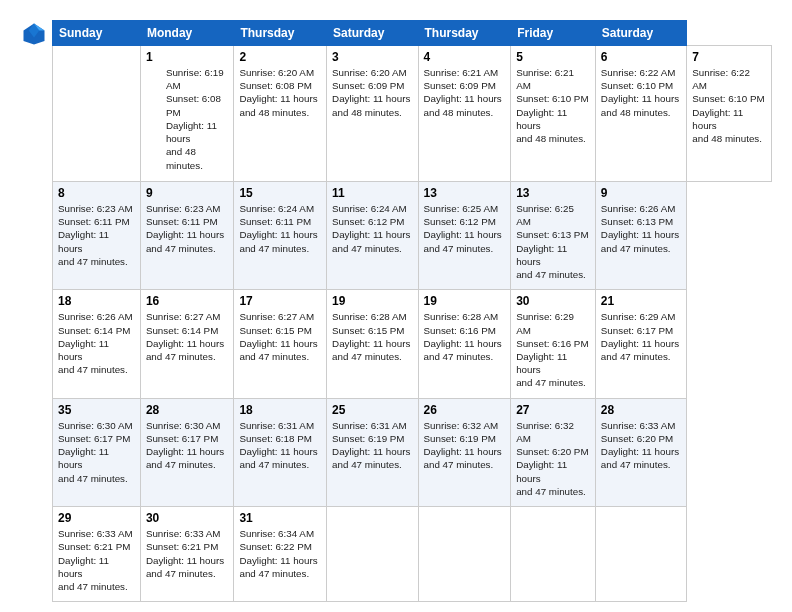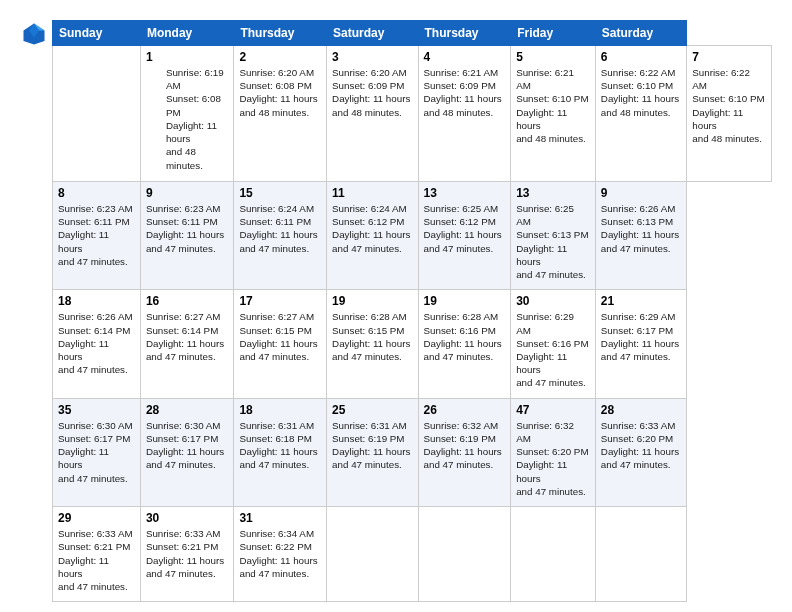--- a/index.html
+++ b/index.html
@@ -314,21 +314,21 @@
 and 47 minutes.</div>
           </td>
           <td>
             <span class="day-num">26</span>
             <div class="day-info" style="white-space: pre-line;">Sunrise: 6:32 AM
 Sunset: 6:19 PM
 Daylight: 11 hours
 and 47 minutes.</div>
           </td>
           <td>
-            <span class="day-num">47</span>
+            <span class="day-num">27</span>
             <div class="day-info" style="white-space: pre-line;">Sunrise: 6:32 AM
 Sunset: 6:20 PM
 Daylight: 11 hours
 and 47 minutes.</div>
           </td>
           <td>
             <span class="day-num">28</span>
             <div class="day-info" style="white-space: pre-line;">Sunrise: 6:33 AM
 Sunset: 6:20 PM
 Daylight: 11 hours

